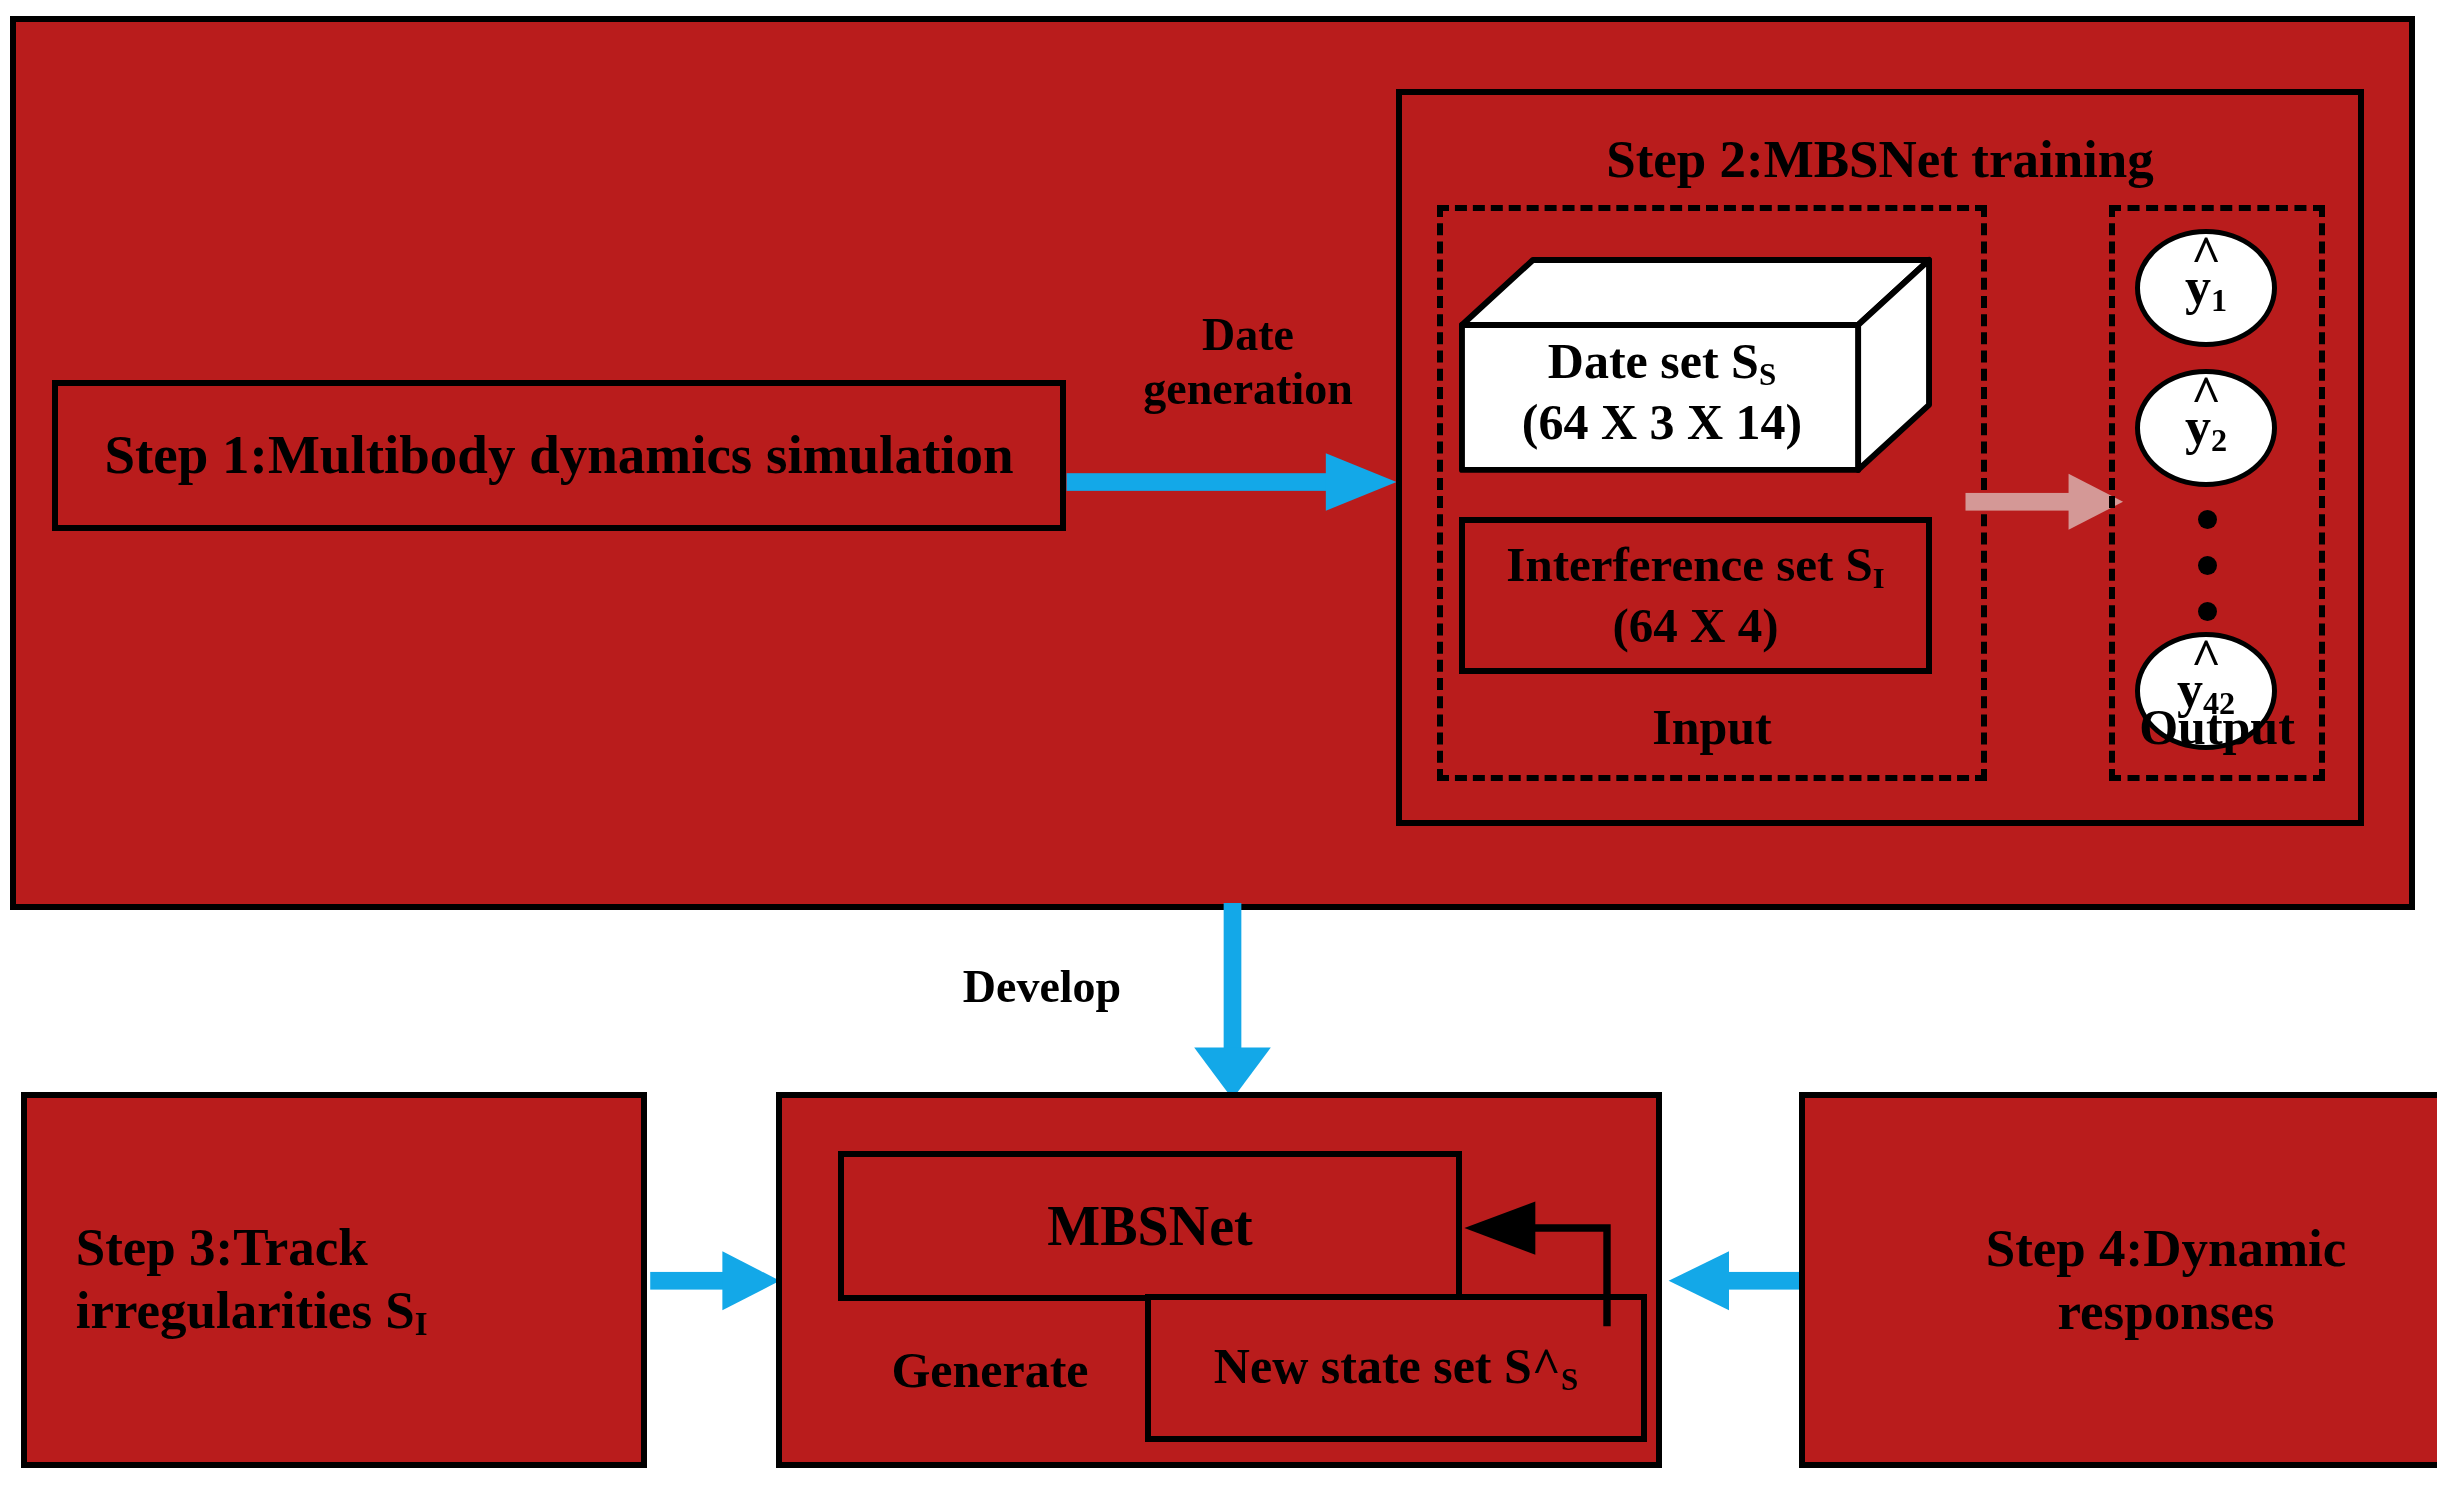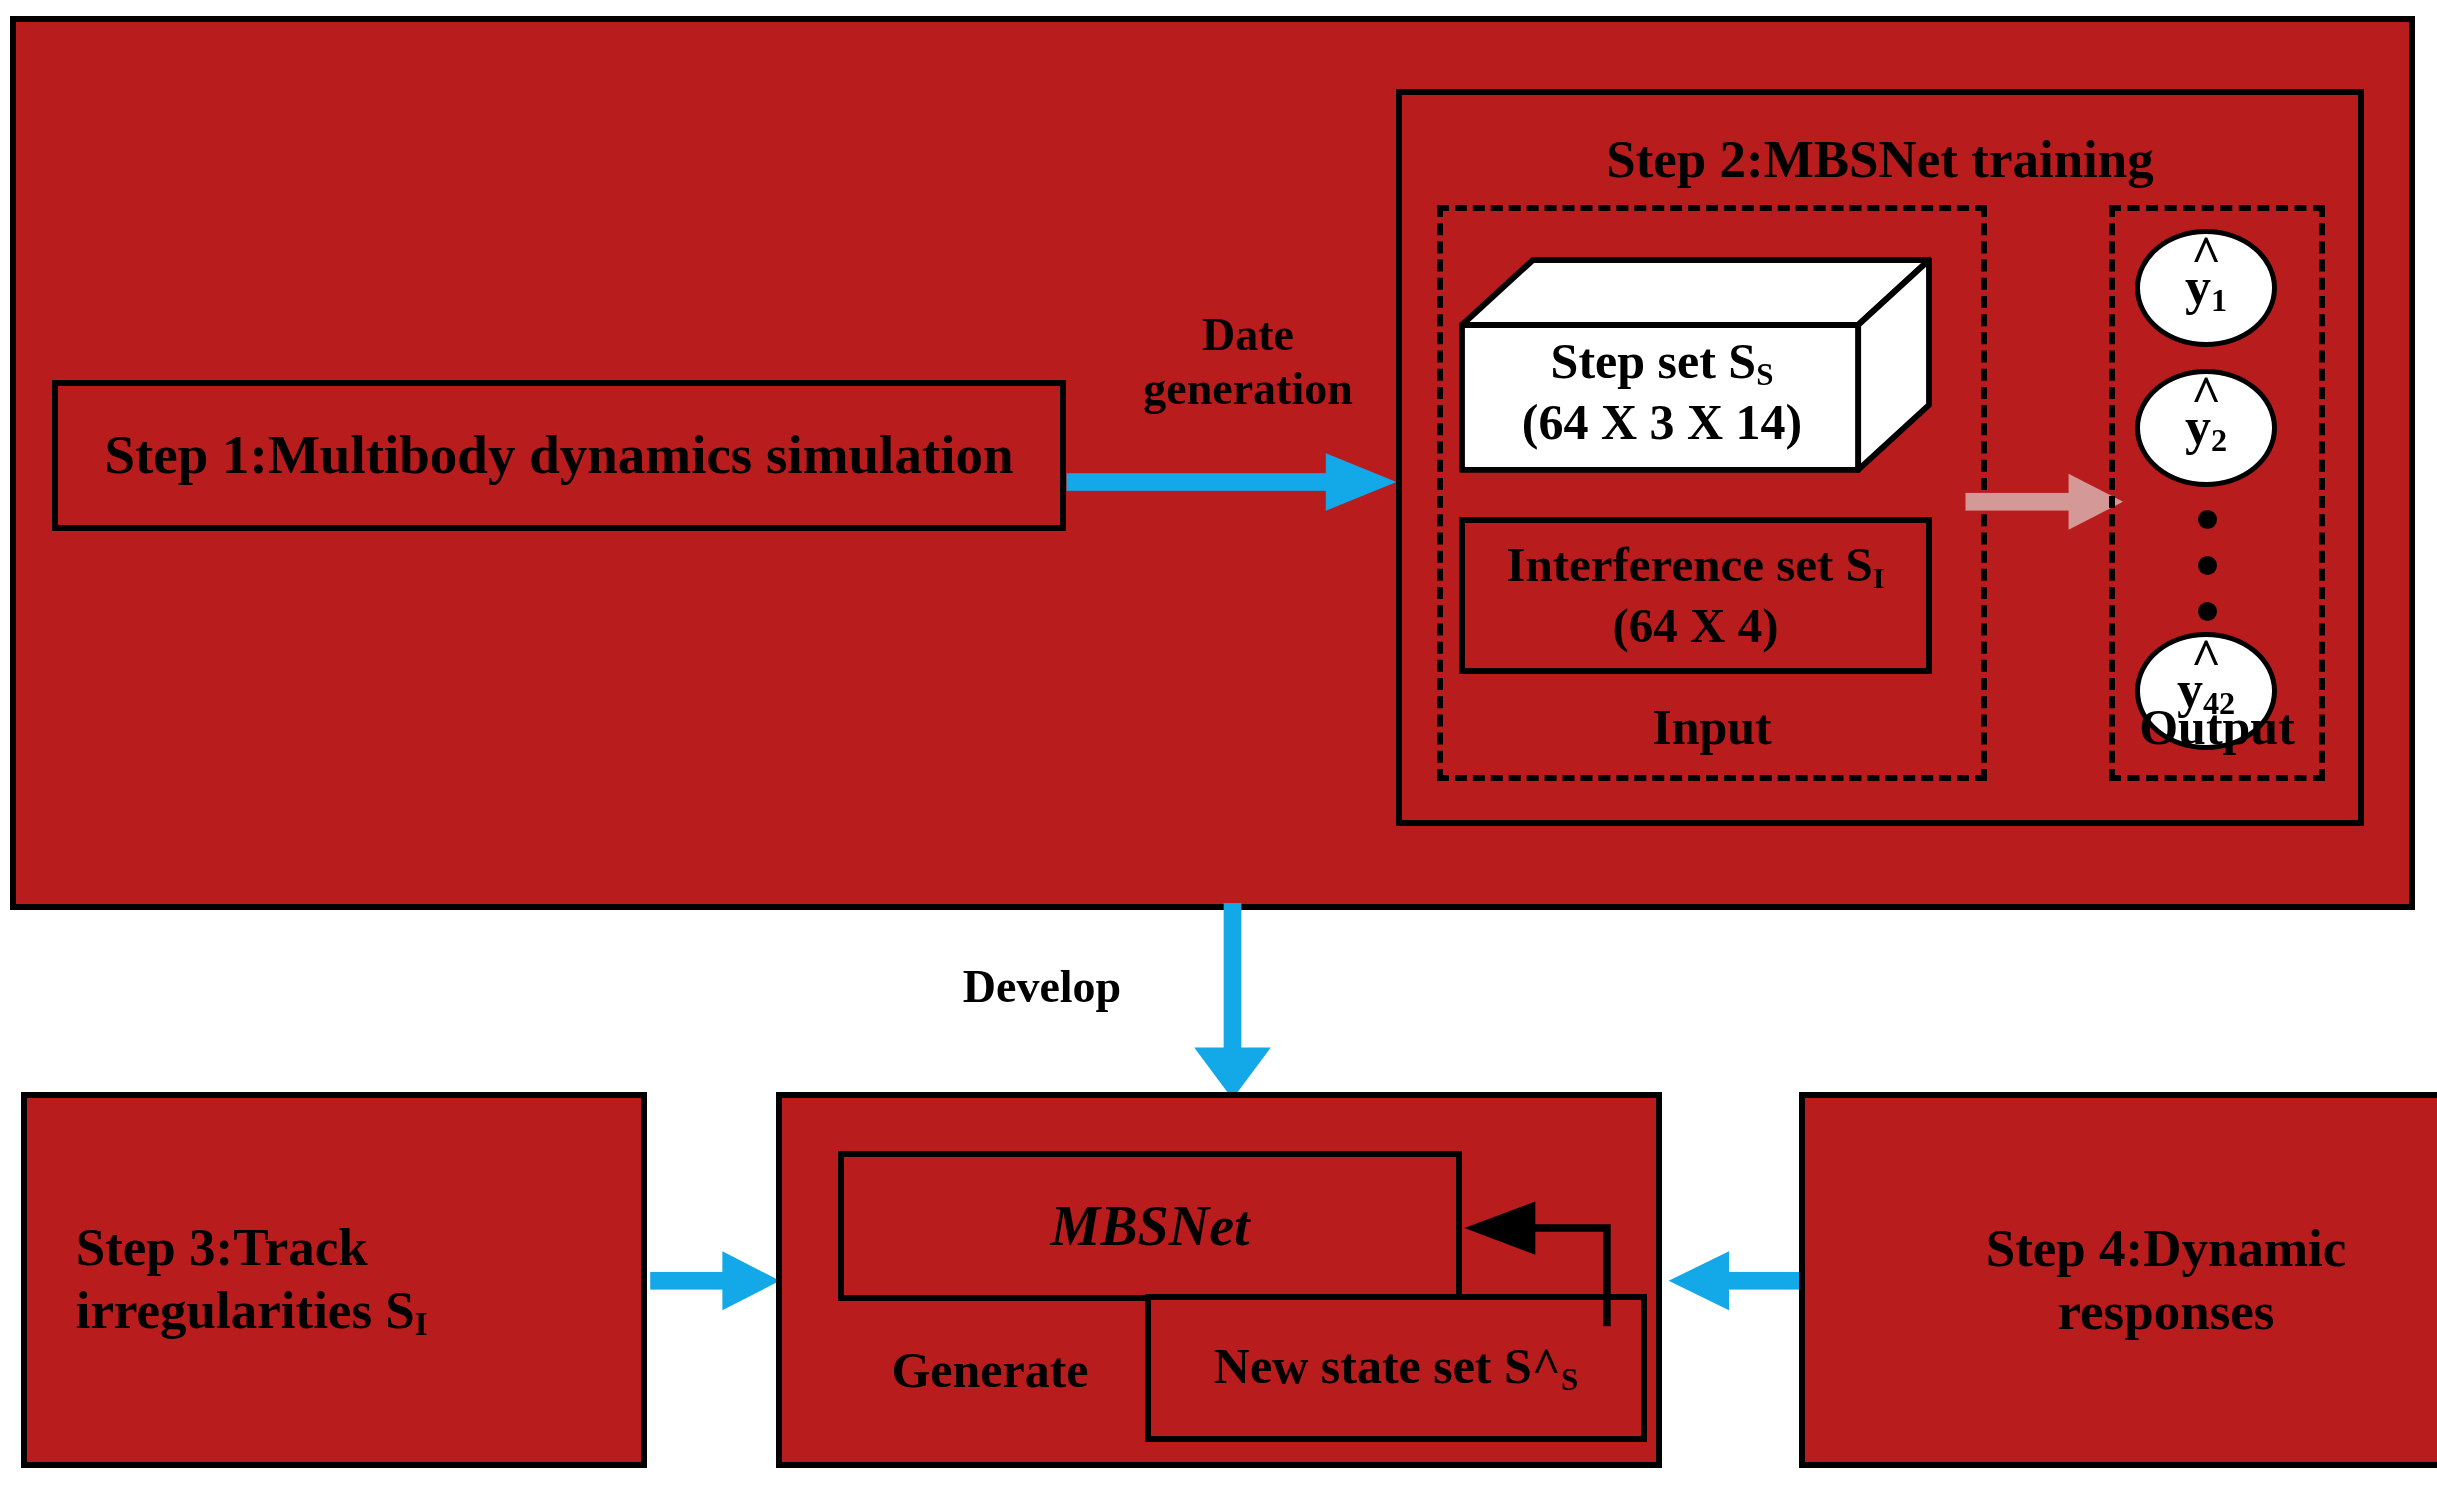--- a/index.html
+++ b/index.html
@@ -49,21 +49,21 @@
 
 <svg style="left:1459px;top:251px;width:473px;height:222px;" viewBox="0 0 640 300">
   <g fill="#fff" stroke="#000" stroke-width="8" stroke-linejoin="round">
     <polygon points="4,100 100,12 636,12 540,100"></polygon>
     <polygon points="540,100 636,12 636,208 540,296"></polygon>
     <rect x="4" y="100" width="536" height="196"></rect>
   </g>
 </svg>
 <div class="abs ctr" style="left:1466px;top:318px;width:392px;height:148px;flex-direction:column;">
   <div class="lbl" style="font-size:50px;">
-    <span>Step set S</span><sub>S</sub>
+    <span>Date set S</span><sub>S</sub>
   </div>
   <div class="lbl" style="font-size:50px;">(64 X 3 X 14)</div>
 </div>
 
 <div class="abs box" style="left:1459px;top:517px;width:473px;height:157px;"></div>
 <div class="abs ctr" style="left:1459px;top:517px;width:473px;height:157px;flex-direction:column;">
   <div class="lbl" style="font-size:49px;">
     <span>Interference set S</span><sub>I</sub>
   </div>
   <div class="lbl" style="font-size:49px;">(64 X 4)</div>
@@ -132,21 +132,21 @@
 <svg style="left:650px;top:1241px;width:133px;height:81px;" viewBox="0 0 180 110">
   <g fill="#13A8E8">
     <rect x="0" y="42" width="112" height="24"></rect>
     <polygon points="98,14 176,54 98,94"></polygon>
   </g>
 </svg>
 
 <div class="abs box" style="left:776px;top:1092px;width:886px;height:376px;"></div>
 
 <div class="abs box ctr" style="left:838px;top:1151px;width:624px;height:150px;">
-  <div class="lbl" style="font-size:56px;font-style:italic;">MBSNet</div>
+  <div class="lbl" style="font-size:56px;">MBSNet</div>
 </div>
 
 <div class="abs box ctr" style="left:1145px;top:1294px;width:502px;height:148px;">
   <div class="lbl hat" style="font-size:50px;padding:0 10.3px;">
     <span>New state set S</span><span style="position:relative;display:inline-block;">
       <span class="h" style="top:-.56em;">^</span><sub>S</sub></span>
   </div>
 </div>
 
 <div class="abs ctr" style="left:835px;top:1330px;width:310px;height:81px;">

